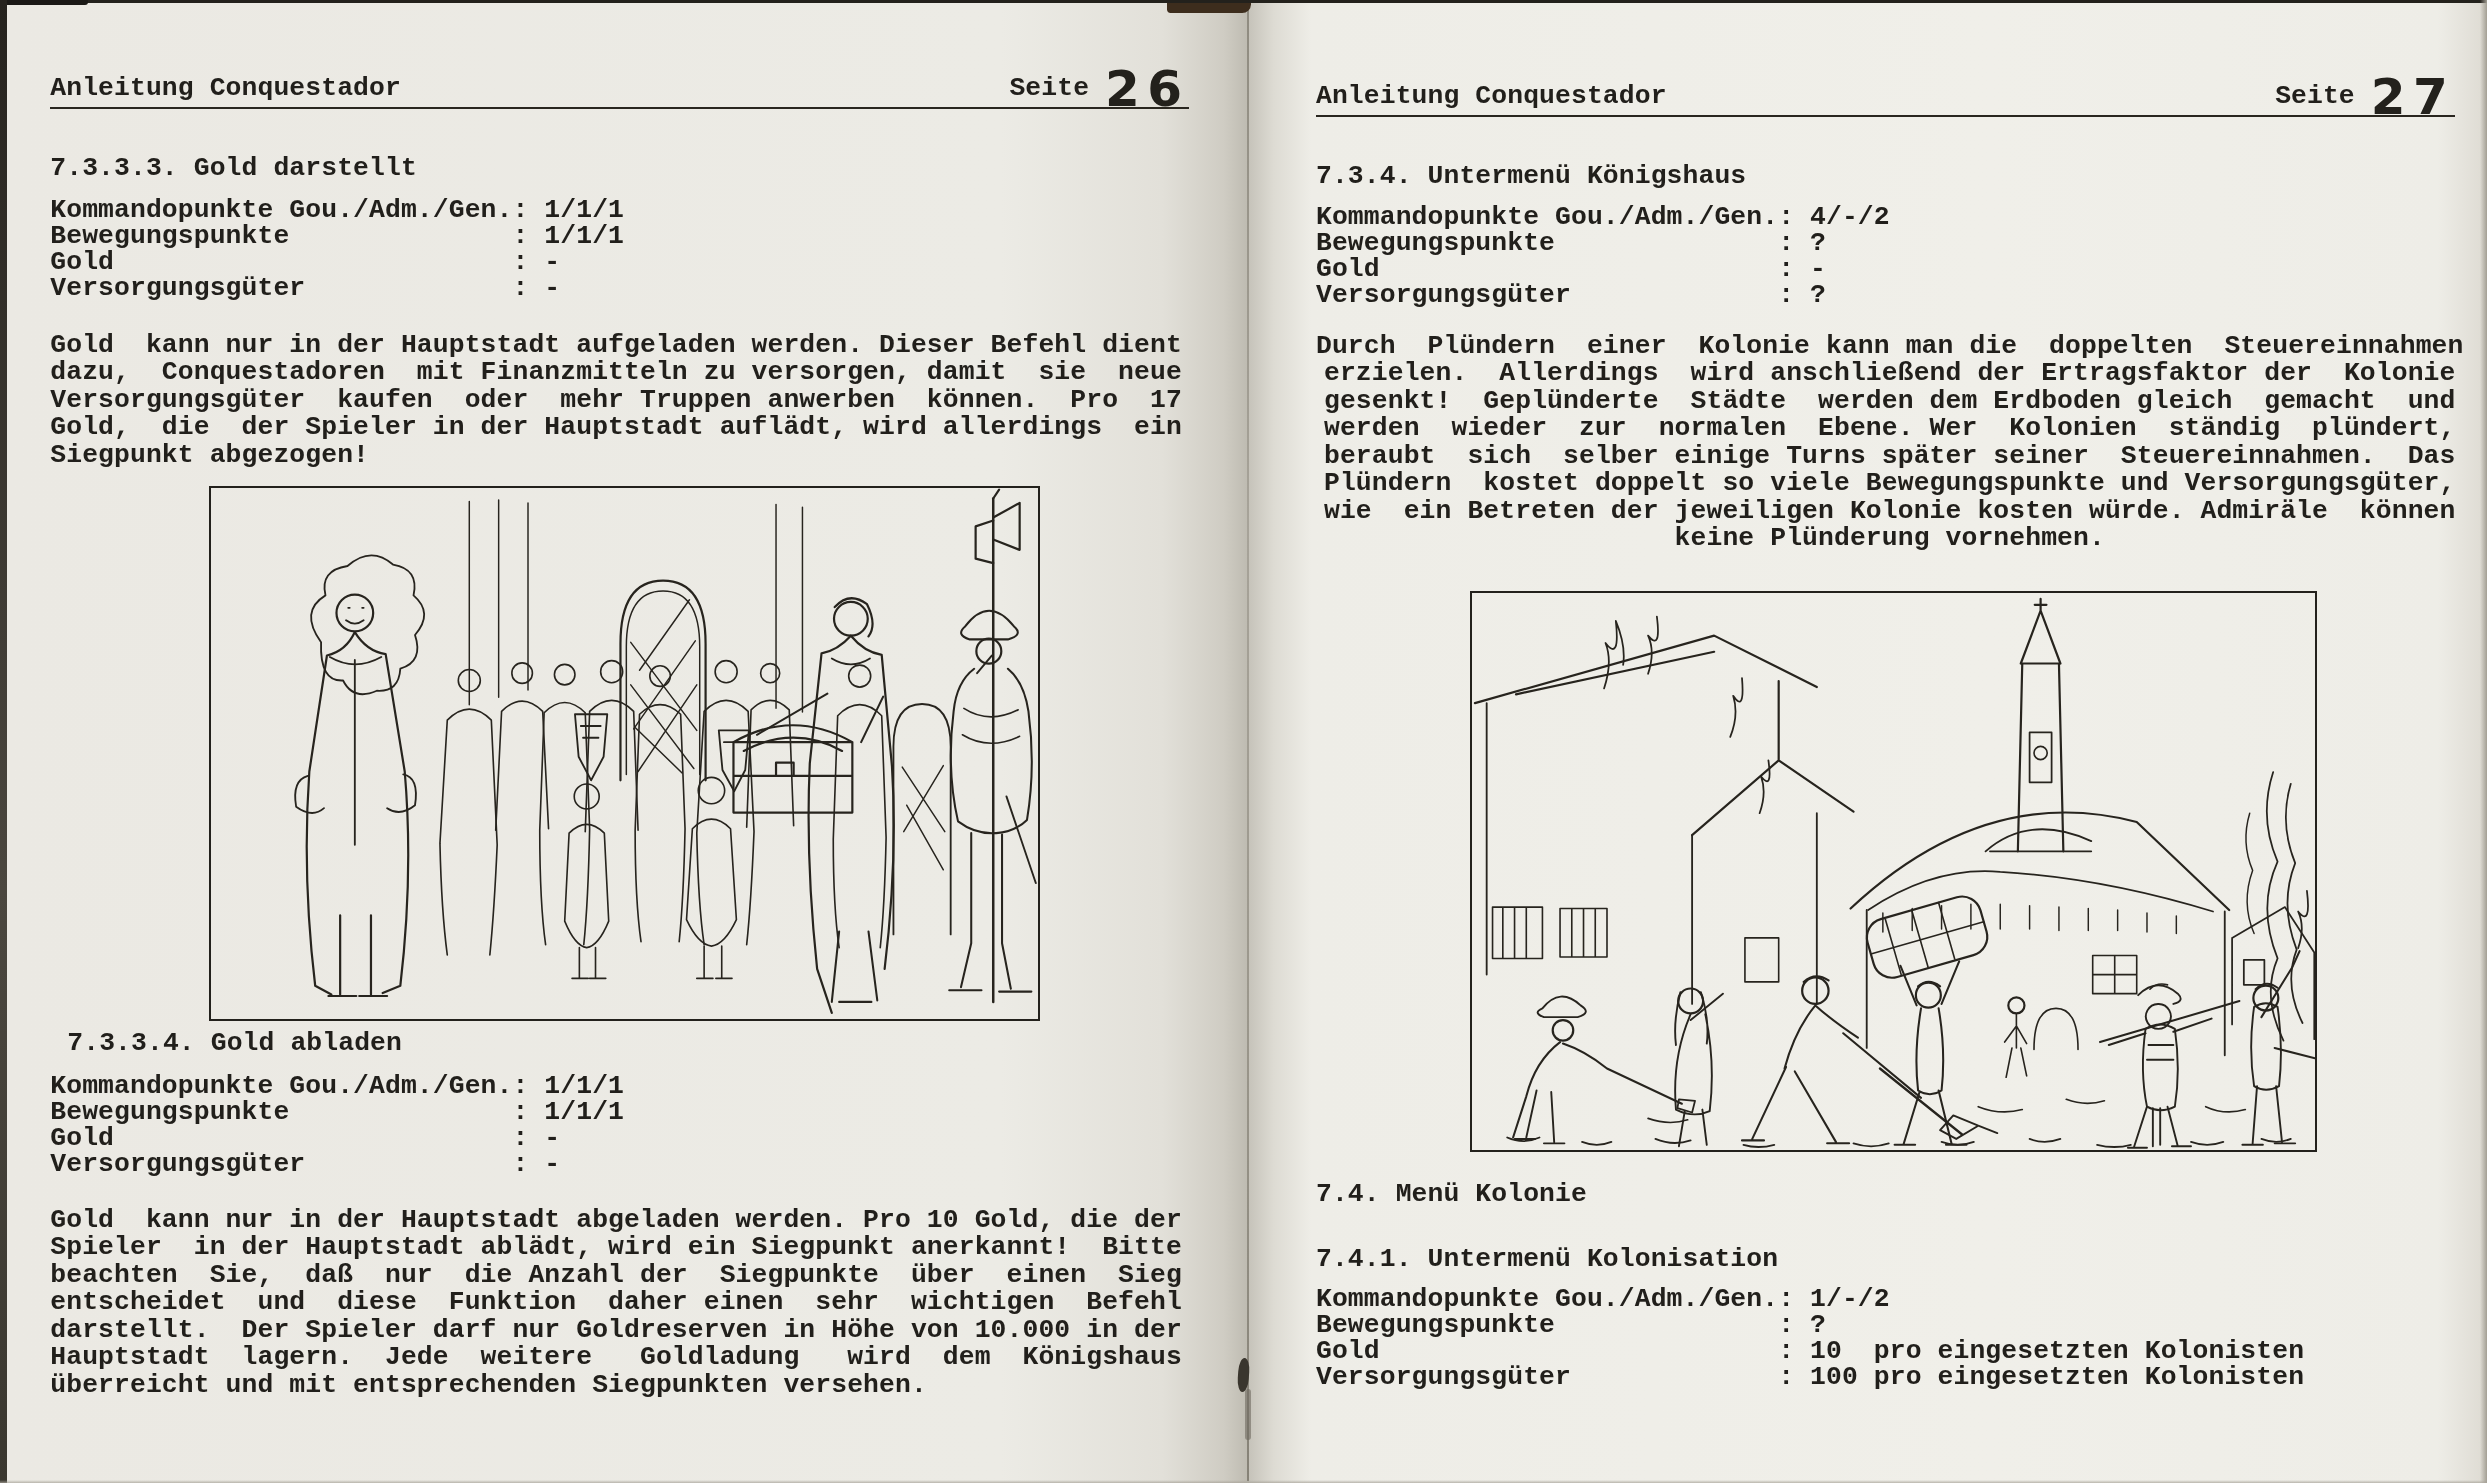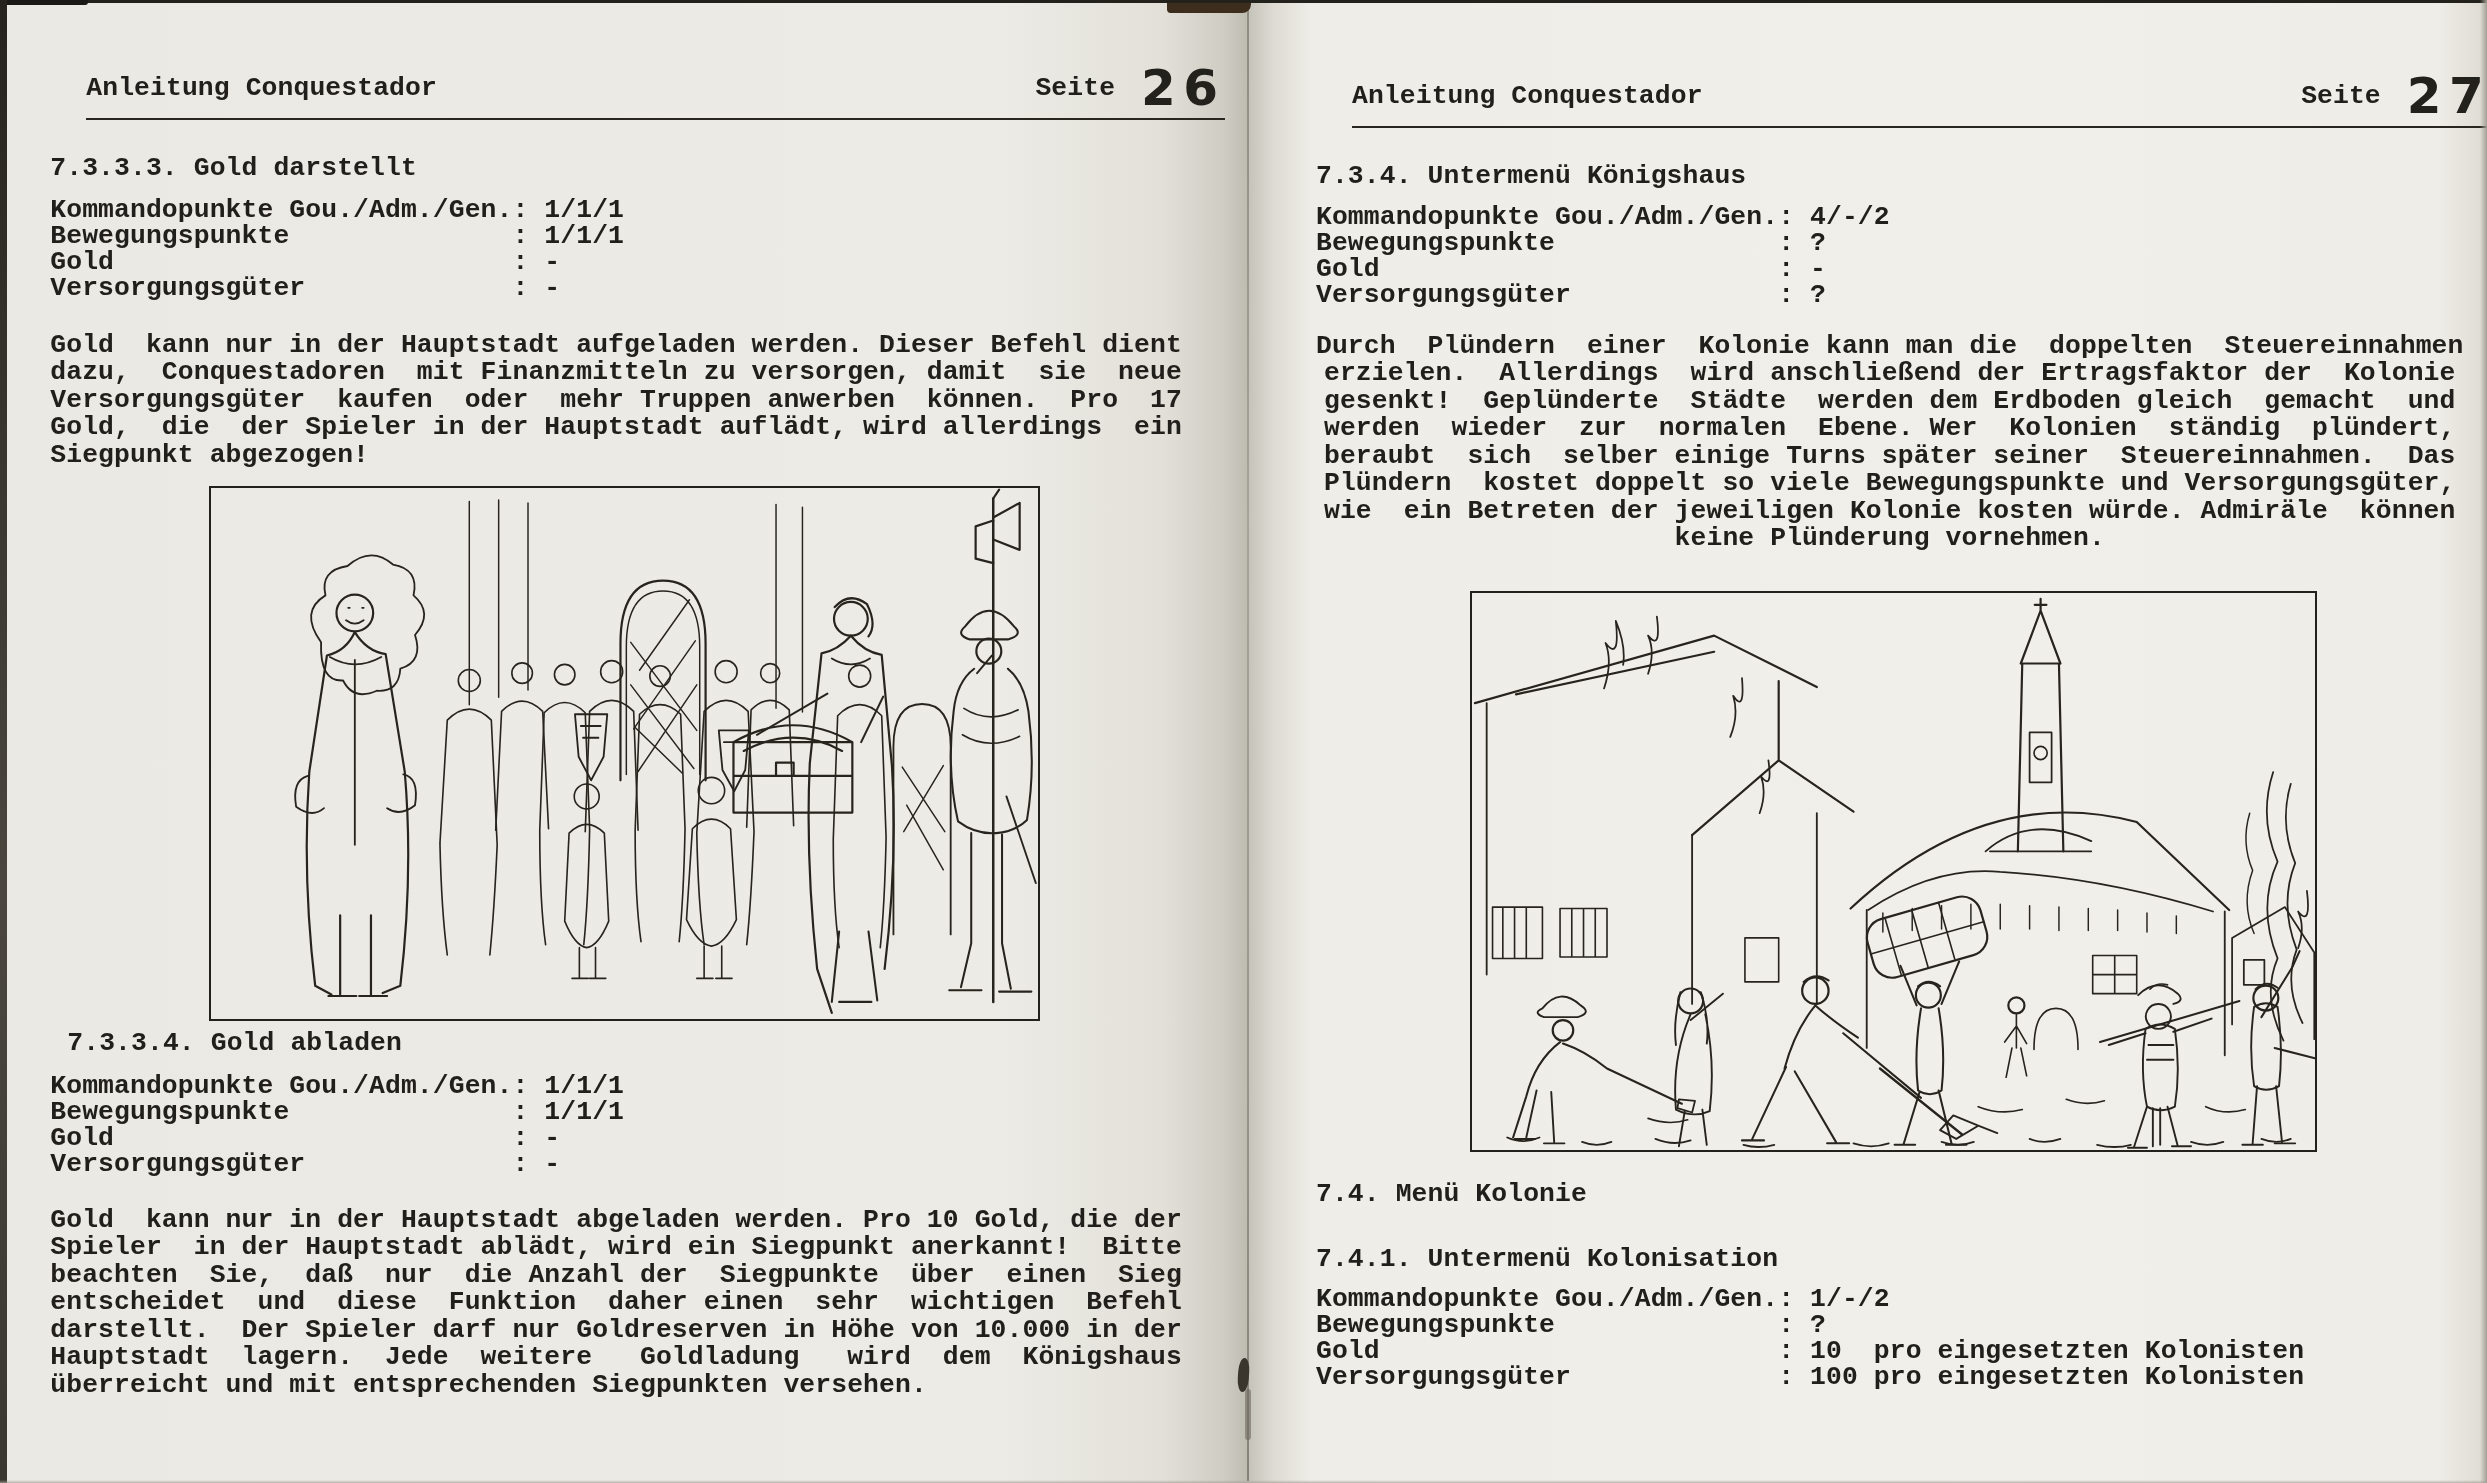--- a/index.html
+++ b/index.html
@@ -22,22 +22,22 @@
   .binding-thread2{position:absolute;left:1245px;top:1389px;width:5.9px;height:51px;background:#6e695f;border-radius:2.9px;opacity:.6;}
   
   .mono{font-family:"Liberation Mono",monospace;font-weight:700;color:#211f1b;font-size:26.4px;letter-spacing:0.1px;}
   .pre{white-space:pre;}
   .para{line-height:27.5px;}
   .stats{line-height:26px;}
   .heading{line-height:29px;}
   .abs{position:absolute;}
   
   .page-header{position:absolute;display:flex;justify-content:space-between;align-items:flex-end;
-    border-bottom:2.9px solid #29261f;padding-bottom:15px;margin-left:36px;}
-  .pageno{display:flex;align-items:center;gap:26px;}
+    border-bottom:2.9px solid #29261f;padding-bottom:4px;}
+  .pageno{display:flex;align-items:flex-end;gap:16px;}
   .pageno-num{font-family:"DejaVu Sans",sans-serif;font-weight:700;font-size:50px;line-height:26.4px;letter-spacing:7.3px;color:#23211c;}
   
   .figure{position:absolute;border:2.9px solid #23211c;}
   .figure svg{display:block;width:100%;height:100%;}
   .ink{stroke:#27241e;fill:none;stroke-linecap:round;stroke-linejoin:round;}
 </style>
 </head>
 <body>
 
 <div class="scan">

